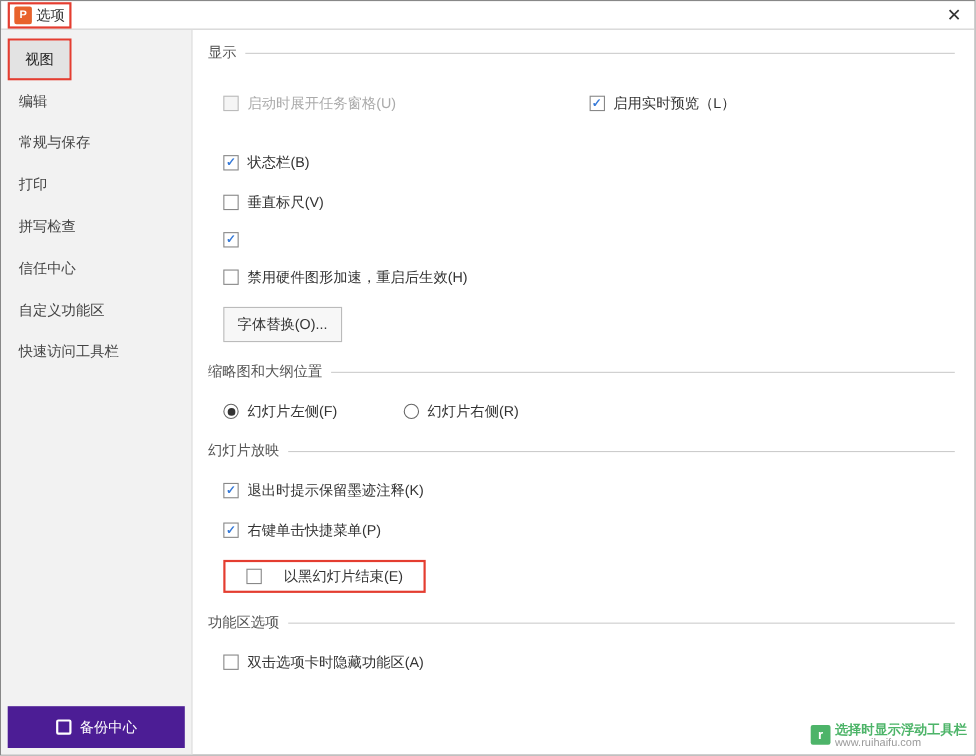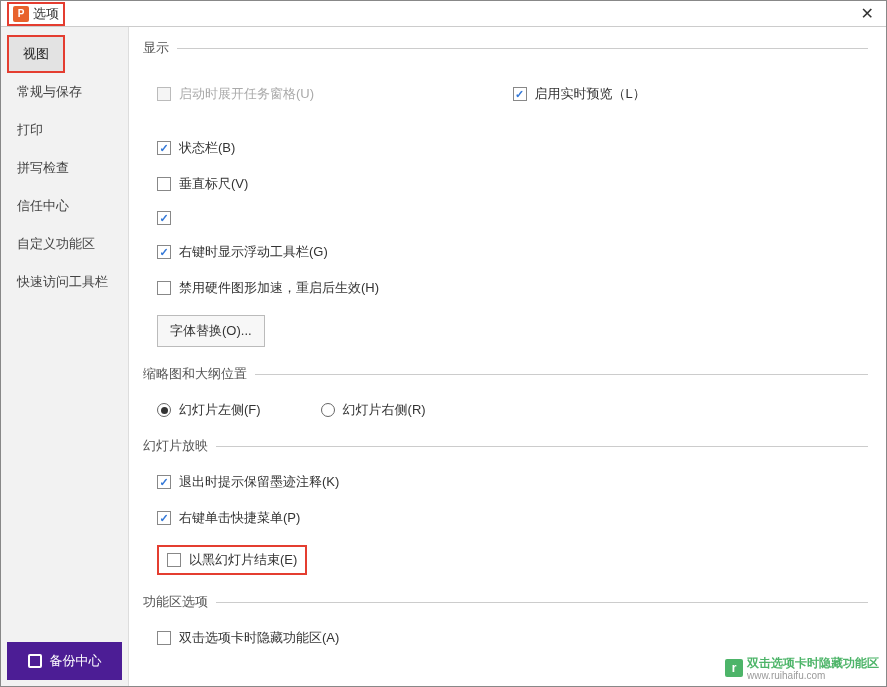--- a/index.html
+++ b/index.html
@@ -3,21 +3,21 @@
   <meta charset="utf-8">
   <style>
     * { box-sizing: border-box; margin: 0; padding: 0; }
     body { font-family: "Microsoft YaHei", "SimSun", Arial, sans-serif; font-size: 13px; color: #333; background: #fff; }
     .window { width: 887px; height: 687px; border: 1px solid #888; display: flex; flex-direction: column; background: #fff; }
     .titlebar { height: 26px; display: flex; align-items: center; border-bottom: 1px solid #ccc; padding: 0 6px; }
     .title-hl { border: 2px solid #e43d30; padding: 0 4px; display: flex; align-items: center; height: 24px; }
     .title-icon { width: 16px; height: 16px; background: #e8622c; margin-right: 4px; display:inline-flex; align-items:center; justify-content:center; color:#fff; font-size:10px; font-weight:bold; border-radius:2px;}
     .close { margin-left: auto; font-size: 16px; color: #333; cursor: pointer; padding: 0 6px; }
     .body { flex: 1; display: flex; overflow: hidden; }
-    .sidebar { width: 128px; background: #f2f2f2; border-right: 1px solid #ddd; display: flex; flex-direction: column; }
+    .sidebar { width: 174px; background: #f2f2f2; border-right: 1px solid #ddd; display: flex; flex-direction: column; }
     .nav { flex: 1; padding-top: 4px; }
     .nav-item { display: block; padding: 10px 16px; color: #444; cursor: pointer; }
     .nav-item.active { background: #e3e3e3; color: #222; }
     .nav-hl { border: 2px solid #e43d30; display: inline-block; margin: 4px 6px 0 6px; }
     .nav-hl .nav-item { padding: 8px 14px; margin:0; }
     .backup { height: 38px; background: #4c1d95; color: #fff; display: flex; align-items: center; justify-content: center; gap: 8px; cursor: pointer; margin: 6px; }
     .content { flex: 1; padding: 12px 18px 12px 14px; overflow: auto; }
     .section { margin-bottom: 14px; }
     .section-header { display: flex; align-items: center; color: #555; font-size: 13px; margin-bottom: 10px; }
     .section-header .line { flex: 1; height: 1px; background: #ccc; margin-left: 8px; }
@@ -27,21 +27,21 @@
     .col { flex: 1; }
     .chk { width: 14px; height: 14px; border: 1px solid #888; display: inline-flex; align-items: center; justify-content: center; font-size: 11px; color: #3579d8; cursor: pointer; background:#fff; }
     .chk.checked::after { content: "✓"; color:#3579d8; font-weight:bold; line-height:1; }
     .chk.disabled { border-color: #bbb; background: #f5f5f5; cursor: default; }
     .chk.disabled::after { color: #bbb; }
     .lbl { color: #333; }
     .lbl.disabled { color: #aaa; }
     .font-btn { border: 1px solid #bbb; background: #f7f7f7; padding: 6px 12px; cursor: pointer; display:inline-block; }
     .radio { width: 14px; height: 14px; border: 1px solid #666; border-radius: 50%; display: inline-flex; align-items:center; justify-content:center; cursor:pointer; background:#fff;}
     .radio.selected::after { content:""; width:7px; height:7px; border-radius:50%; background:#333; display:block; }
-    .hl-box { border: 2px solid #e43d30; display: inline-flex; align-items:center; padding: 4px 8px; gap:8px; }
+    .hl-box { border: 2px solid #e43d30; display: inline-flex; align-items:center; padding: 4px 19px; gap:20px; }
     .watermark { position:absolute; right:8px; bottom:6px; display:flex; align-items:center; gap:4px; opacity:0.85; }
     .wm-flag { width:18px; height:18px; background:#2fa84f; display:inline-flex; align-items:center; justify-content:center; color:#fff; font-weight:bold; font-size:12px; border-radius:2px;}
     .wm-text { color:#2fa84f; font-weight:bold; font-size:12px;}
     .wm-sub { color:#888; font-size:10px; display:block; margin-top:-2px;}
     .container { position: relative; width:887px; height:687px; }
     .backup-icon { width:14px; height:14px; border:2px solid #fff; border-radius:2px; display:inline-block;}
   </style>
 </head>
 <body>
 <div class="container">
@@ -53,20 +53,21 @@
       <span>选项</span>
     </span>
     <span class="close">✕</span>
   </div>
   <div class="body">
     <div class="sidebar">
       <div class="nav">
         <span class="nav-hl">
           <span class="nav-item active">视图</span>
         </span>
+        <span class="nav-item">编辑</span>
         <span class="nav-item">常规与保存</span>
         <span class="nav-item">打印</span>
         <span class="nav-item">拼写检查</span>
         <span class="nav-item">信任中心</span>
         <span class="nav-item">自定义功能区</span>
         <span class="nav-item">快速访问工具栏</span>
       </div>
       <div class="backup">
         <span class="backup-icon"></span>
         <span>备份中心</span>
@@ -93,24 +94,20 @@
           <div class="row">
             <span class="chk checked"></span>
             <span class="lbl">状态栏(B)</span>
           </div>
           <div class="row">
             <span class="chk"></span>
             <span class="lbl">垂直标尺(V)</span>
           </div>
           <div class="row">
             <span class="chk checked"></span>
-          </div>
-          <div class="row">
-            <span class="chk checked"></span>
-            <span class="lbl">右键时显示浮动工具栏(G)</span>
           </div>
           <div class="row">
             <span class="chk"></span>
             <span class="lbl">禁用硬件图形加速，重启后生效(H)</span>
           </div>
           <div class="row" style="margin-top:16px;">
             <span class="font-btn">字体替换(O)...</span>
           </div>
         </div>
       </div>
@@ -170,17 +167,17 @@
         </div>
       </div>
 
     </div>
   </div>
 </div>
 
 <div class="watermark">
   <span class="wm-flag">r</span>
   <span>
-    <span class="wm-text">双击选项卡时隐藏功能区</span>
+    <span class="wm-text">选择时显示浮动工具栏</span>
     <span class="wm-sub">www.ruihaifu.com</span>
   </span>
 </div>
 </div>
 
 </body></html>

